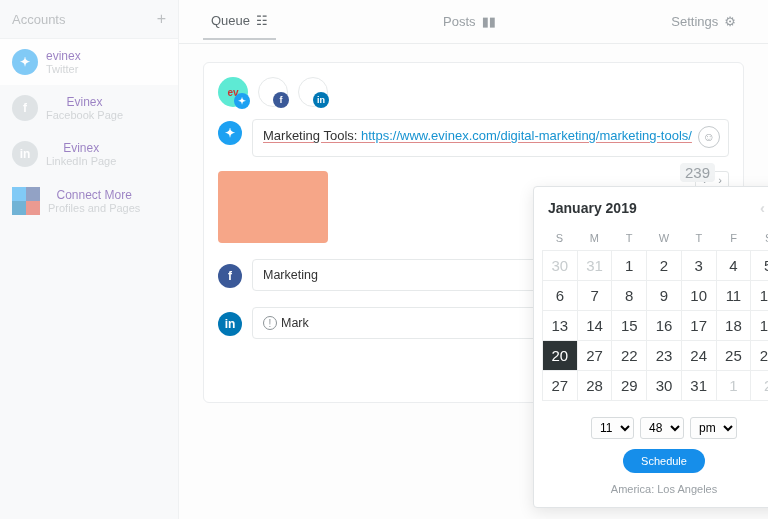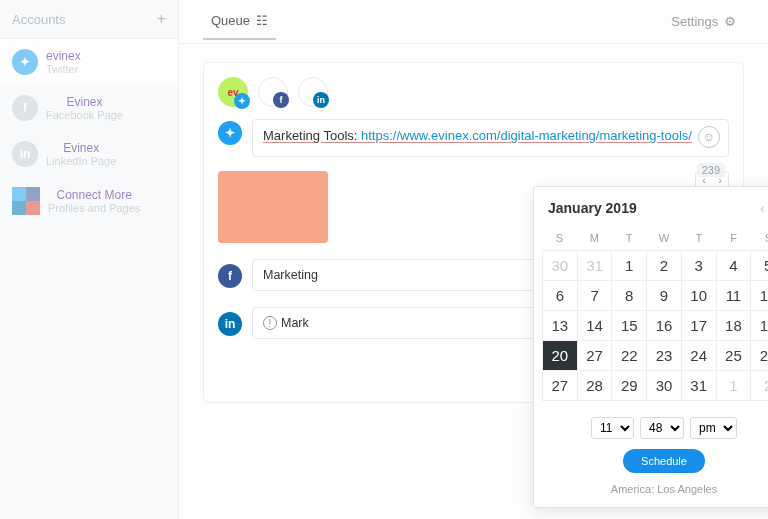--- a/index.html
+++ b/index.html
@@ -21,33 +21,33 @@
 
   .main { flex: 1; display: flex; flex-direction: column; }
   .tabs { display: flex; justify-content: space-between; align-items: center; padding: 0 24px; border-bottom: 1px solid #ebedee; height: 44px; color: #9aa0a5; }
   .tabs .tab { display: flex; align-items: center; gap: 6px; padding: 10px 8px; font-size: 13px; cursor: pointer; }
   .tabs .tab.active { color: #5f6569; border-bottom: 2px solid #c8cccf; }
 
   .content { position: relative; padding: 18px 24px 0; }
   .card { background: #fff; border: 1px solid #ebedef; border-radius: 6px; padding: 14px; }
 
   .acct-row { display: flex; align-items: center; gap: 10px; margin-bottom: 12px; }
-  .pill { width: 30px; height: 30px; border-radius: 50%; background: #bef264; display:flex; align-items:center; justify-content:center; position: relative; font-size: 10px; color:#c33; font-weight:700; }
+  .pill { width: 30px; height: 30px; border-radius: 50%; background: #5eead4; display:flex; align-items:center; justify-content:center; position: relative; font-size: 10px; color:#c33; font-weight:700; }
   .pill .mini { position: absolute; right: -2px; bottom: -2px; width: 16px; height: 16px; border-radius: 50%; display:flex; align-items:center; justify-content:center; color:#fff; font-size:9px; font-weight:bold; }
   .mini.tw { background:#1da1f2; } .mini.fb { background:#3b5998; } .mini.li { background:#0077b5; }
 
   .compose-row { display: flex; gap: 10px; }
   .ico-circle { width: 24px; height: 24px; border-radius: 50%; display:flex; align-items:center; justify-content:center; color:#fff; font-size:12px; font-weight:bold; flex-shrink:0; margin-top:2px; }
   .ico-tw { background:#1da1f2; } .ico-fb { background:#3b5998; } .ico-li { background:#0077b5; }
   .compose-box { flex: 1; border: 1px solid #e6e9ea; border-radius: 4px; padding: 8px 10px; position: relative; min-height: 38px; font-size: 13px; }
   .compose-link { color: #1793d1; text-decoration: underline; text-decoration-color: rgba(200,60,60,.6); text-underline-offset: 2px; }
   .compose-prefix { text-decoration: underline; text-decoration-color: rgba(200,60,60,.6); text-underline-offset: 2px; }
   .smiley { position:absolute; right:8px; top:6px; width:22px; height:22px; border:1.5px solid #c4c9cc; border-radius:50%; display:flex; align-items:center; justify-content:center; font-size:12px; color:#a3a9ad; }
 
-  .count-badge { position:absolute; right:4px; top:44px; font-size:11px; color:#9aa0a5; background:#f1f3f4; border-radius:4px; padding:1px 5px; }
+  .count-badge { position:absolute; right:14px; top:44px; font-size:15px; color:#9aa0a5; background:#f1f3f4; border-radius:4px; padding:1px 5px; }
   .compose-wrap { position:relative; }
 
   .media-row { display:flex; justify-content:space-between; align-items:flex-start; margin-top:14px; }
   .thumb { width:110px; height:72px; background:#f6a688; border-radius:4px; }
   .arrows { display:flex; border:1px solid #e3e6e7; border-radius:3px; overflow:hidden; }
   .arrows span { width:16px; height:16px; display:flex; align-items:center; justify-content:center; font-size:11px; color:#99a0a4; cursor:pointer; }
 
   .post-line { display:flex; align-items:center; gap:10px; margin-top:16px; }
   .post-box { flex:1; border:1px solid #e6e9ea; border-radius:4px; padding:8px 10px; font-size:12.5px; white-space:nowrap; overflow:hidden; text-overflow:ellipsis; display:flex; align-items:flex-end; position:relative; }
   .post-link { color:#1793d1; }
@@ -120,20 +120,24 @@
         <div class="line2">Profiles and Pages</div>
       </div>
     </div>
   </aside>
 
   <main class="main">
     <nav class="tabs">
       <div class="tab active">
         <span>Queue</span>
         <span>☷</span>
+      </div>
+      <div class="tab">
+        <span>Posts</span>
+        <span>▮▮</span>
       </div>
       <div class="tab">
         <span>Settings</span>
         <span>⚙</span>
       </div>
     </nav>
 
     <div class="content">
       <div class="card">
 

